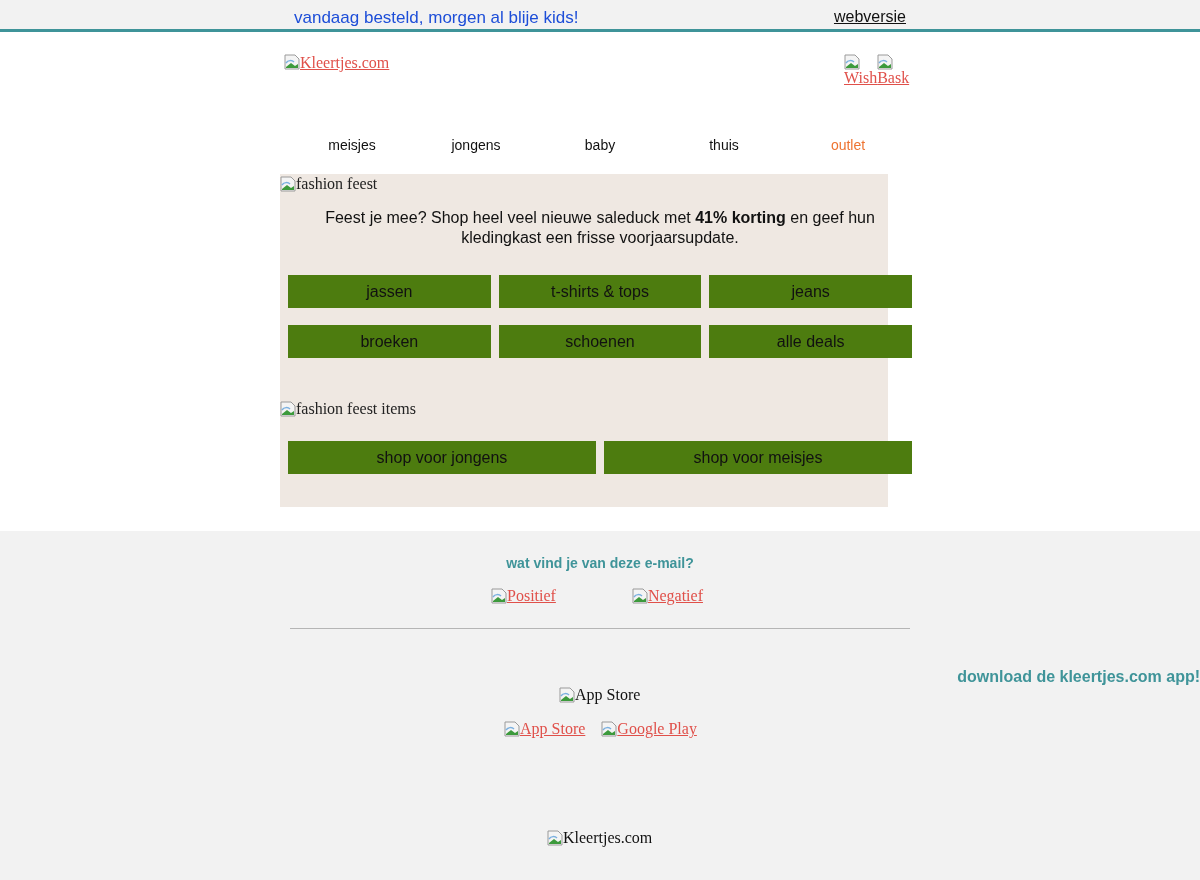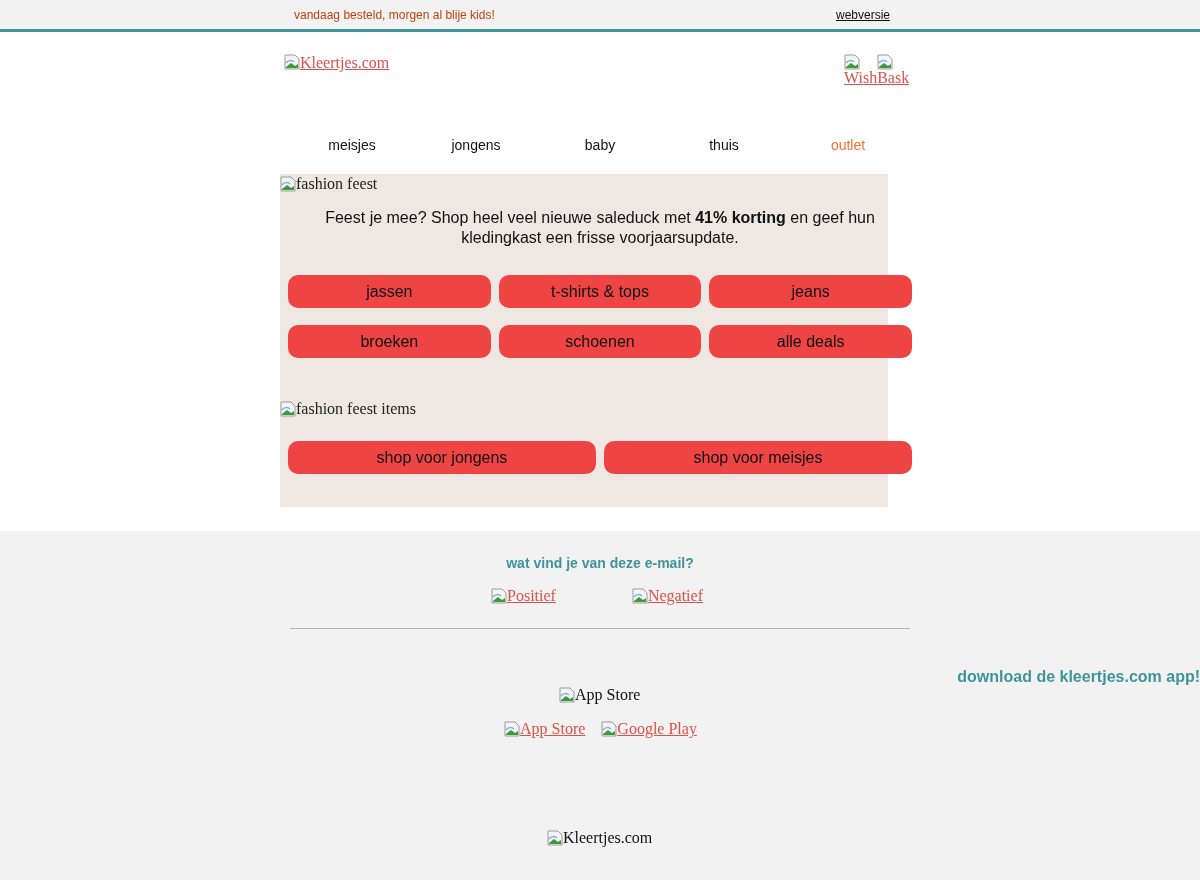--- a/index.html
+++ b/index.html
@@ -2,22 +2,22 @@
 <html><head>
   <meta charset="utf-8">
   <style>
     * { box-sizing: border-box; margin: 0; padding: 0; }
     html, body { width: 1200px; height: 880px; background: #ffffff; overflow: hidden; }
     body { font-family: "Liberation Sans", sans-serif; color: #111; position: relative; }
 
     
     .topbar { position: absolute; left: 0; top: 0; width: 1200px; height: 29px; background: #f2f2f2; }
     .topbar-line { position: absolute; left: 0; top: 29px; width: 1200px; height: 3px; background: #3f9499; }
-    .topbar-text { position: absolute; left: 294px; top: 8px; font-size: 12px; color: #c2410c; }
-    .topbar-link { position: absolute; right: 310px; top: 8px; font-size: 12px; color: #111; text-decoration: underline; cursor: pointer; }
+    .topbar-text { position: absolute; left: 294px; top: 8px; font-size: 17px; color: #1d4ed8; }
+    .topbar-link { position: absolute; right: 294px; top: 8px; font-size: 16px; color: #111; text-decoration: underline; cursor: pointer; }
 
     
     .broken { display: inline-flex; align-items: flex-start; font-family: "Liberation Serif", serif; }
     .bimg { display: inline-block; width: 16px; height: 16px; position: relative; vertical-align: top; flex: 0 0 16px; }
     .bimg svg { width: 16px; height: 16px; display: block; }
     .link-red { color: #e0504a; text-decoration: underline; cursor: pointer; }
 
     .logo { position: absolute; left: 284px; top: 54px; font-size: 16px; line-height: 18px; }
     .hicons { position: absolute; left: 844px; top: 54px; display: flex; }
     .hicon { display: flex; flex-direction: column; align-items: flex-start; font-family: "Liberation Serif", serif; font-size: 16px; line-height: 16px; }
@@ -26,21 +26,21 @@
     .nav { position: absolute; left: 290px; top: 137px; width: 620px; display: flex; }
     .nav-item { flex: 1; text-align: center; font-size: 14px; color: #111; cursor: pointer; }
     .nav-item.outlet { color: #ee7330; }
 
     
     .panel { position: absolute; left: 280px; top: 174px; width: 608px; height: 333px; background: #efe8e2; }
     .hero-alt { position: absolute; left: 0; top: 2px; font-size: 16px; line-height: 16px; color: #222; }
     .promo { position: absolute; left: 20px; top: 34px; width: 600px; text-align: center; font-size: 16px; line-height: 20px; color: #111; }
     .promo b { font-weight: bold; }
     .cat-grid { position: absolute; left: 8px; top: 101px; width: 624px; display: grid; grid-template-columns: repeat(3, 1fr); column-gap: 8px; row-gap: 17px; }
-    .pill { background: #ef4444; border-radius: 10px; height: 33px; display: flex; align-items: center; justify-content: center; font-size: 16px; color: #111; cursor: pointer; }
+    .pill { background: #4d7c0f; border-radius: 0; height: 33px; display: flex; align-items: center; justify-content: center; font-size: 16px; color: #111; cursor: pointer; }
     .items-alt { position: absolute; left: 0; top: 227px; font-size: 16px; line-height: 16px; color: #222; }
     .shop-grid { position: absolute; left: 8px; top: 267px; width: 624px; display: grid; grid-template-columns: 1fr 1fr; column-gap: 8px; }
 
     
     .footer { position: absolute; left: 0; top: 531px; width: 1200px; height: 349px; background: #f2f2f2; }
     .fb-title { position: absolute; left: 0; top: 24px; width: 1200px; text-align: center; font-size: 14px; font-weight: bold; color: #3f9499; }
     .fb-row { position: absolute; left: 491px; top: 57px; display: flex; gap: 76px; font-size: 16px; line-height: 16px; }
     .divider { position: absolute; left: 290px; top: 97px; width: 620px; height: 1px; background: #b5b5b5; }
     .app-title { position: absolute; left: 0; top: 121px; width: 1200px; text-align: right; font-size: 16px; font-weight: bold; color: #3f9499; margin-top: 16px; }
     .app-img { position: absolute; left: 559px; top: 156px; font-size: 16px; line-height: 16px; color: #111; }

